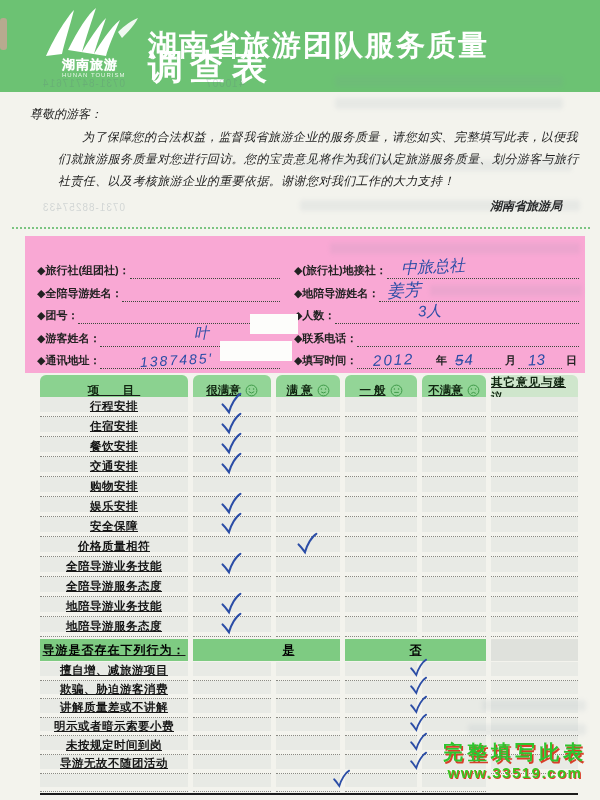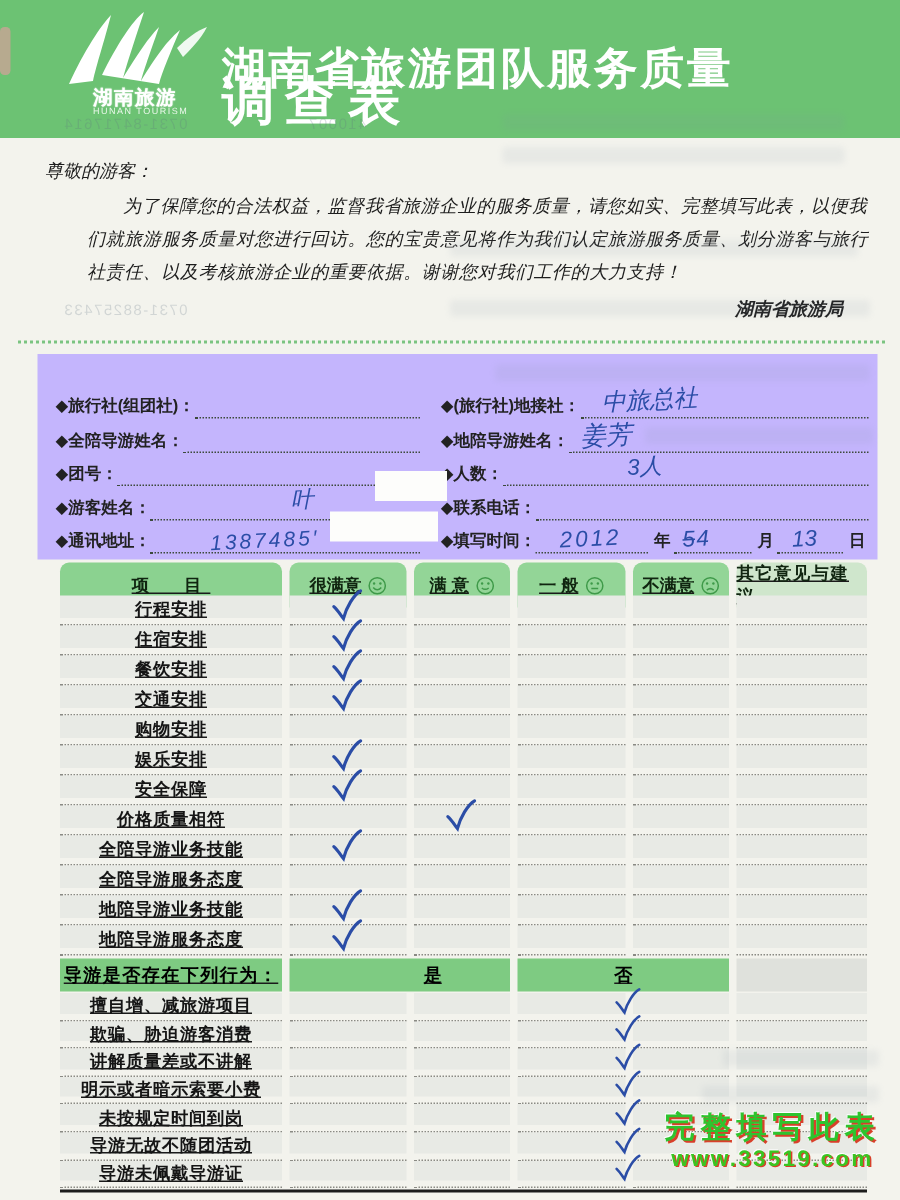--- a/index.html
+++ b/index.html
@@ -14,21 +14,21 @@
   .title1{position:absolute;left:148px;top:26px;font-size:29px;font-weight:bold;color:#fff;letter-spacing:2px;white-space:nowrap;}
   .title2{position:absolute;left:148px;top:44px;font-size:35px;font-weight:bold;color:#fff;letter-spacing:7px;}
   .smudge{position:absolute;left:0;top:18px;width:7px;height:32px;background:#e99aa2;opacity:.6;border-radius:3px;}
   
   .letter{position:absolute;left:30px;right:16px;top:103px;font-family:"DejaVu Serif","Liberation Serif",serif;
           font-size:12px;line-height:22px;color:#1d1d1d;font-style:italic;}
   .letter .body{text-indent:2em;letter-spacing:.4px;margin-top:1px;margin-left:28px;}
   .letter .sig{text-align:right;padding-right:22px;margin-top:3px;font-weight:bold;}
   .divider{position:absolute;left:12px;right:10px;top:227px;border-top:2px dotted #6fbf76;opacity:.9;}
   
-  .fpanel{position:absolute;left:25px;right:15px;top:236px;height:137px;background:#c4b5fd;
+  .fpanel{position:absolute;left:25px;right:15px;top:236px;height:137px;background:#f9a8d4;
           display:flex;padding:21px 6px 4px 12px;box-sizing:border-box;}
   .fcol{display:flex;flex-direction:column;justify-content:space-between;}
   .fcol.l{width:46%;padding-right:14px;}
   .fcol.r{width:54%;}
   .frow{display:flex;align-items:flex-end;height:24px;font-size:11px;font-weight:bold;color:#222;}
   .flabel{white-space:nowrap;padding-bottom:1px;}
   .fline{flex:1;border-bottom:1.5px dotted #3c4a3c;position:relative;height:100%;}
   .funit{padding:0 2px 1px 4px;}
   .hw{position:absolute;bottom:0;font-size:15px;font-weight:normal;color:#2b4da6;
       font-style:italic;white-space:nowrap;transform:rotate(-3deg);}
@@ -474,23 +474,20 @@
           <div class="cell"></div>
           <div class="cell">
             <svg class="check bcheck" width="20" height="22" viewBox="0 0 26 24">
      <path d="M4 12 C7 15 9 19 10.5 21 C13 13 19 4 24 1.5" fill="none" stroke="#2b4da6" stroke-width="2.3" stroke-linecap="round"></path>
             </svg>
           </div>
           <div class="cell"></div>
           <div class="cell"></div>
         </div>
         <div class="srow grid6">
-          <div class="cell lab">
-            <span class="rlabel">导游未佩戴导游证</span>
-          </div>
           <div class="cell"></div>
           <div class="cell"></div>
           <div class="cell">
             <svg class="check bcheck" width="20" height="22" viewBox="0 0 26 24">
      <path d="M4 12 C7 15 9 19 10.5 21 C13 13 19 4 24 1.5" fill="none" stroke="#2b4da6" stroke-width="2.3" stroke-linecap="round"></path>
             </svg>
           </div>
           <div class="cell"></div>
           <div class="cell"></div>
         </div>

